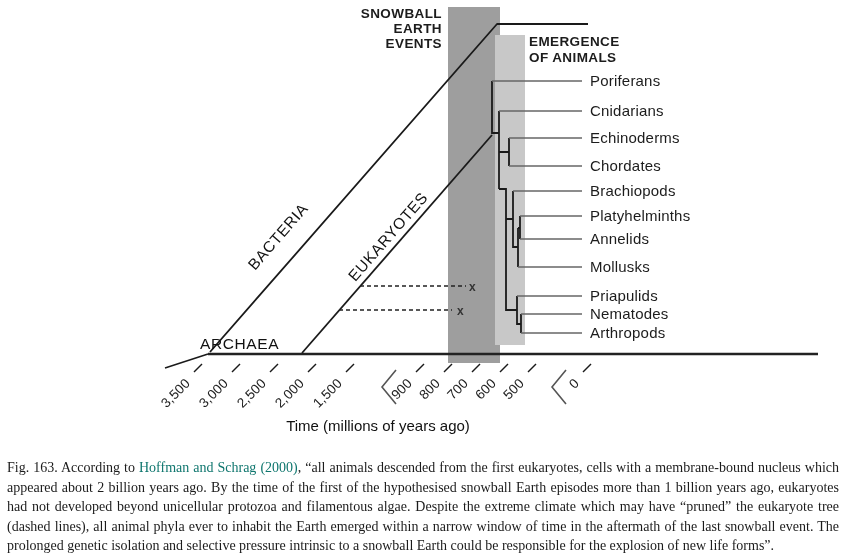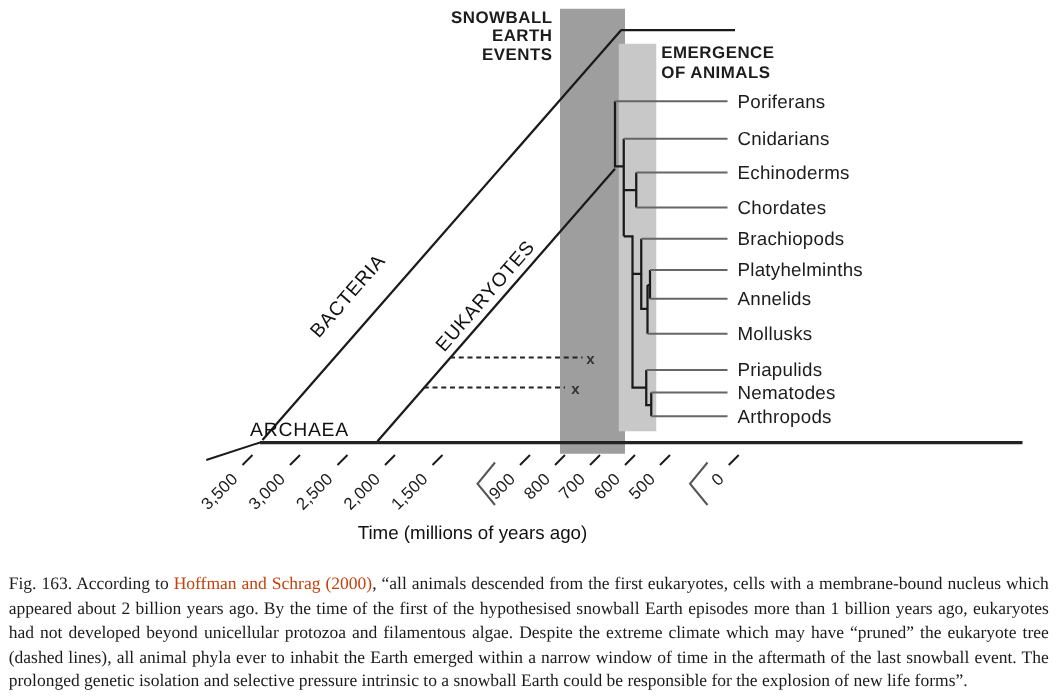--- a/index.html
+++ b/index.html
@@ -12,21 +12,21 @@
   .taxon-label{font-size:15px;letter-spacing:.2px;}
   .tick-label{font-size:13.5px;letter-spacing:.2px;}
   .axis-title{font-size:15px;fill:#111;}
   .prune-x{font-size:12px;font-weight:bold;fill:#333;}
   .caption{
     padding:6px 6px 0 7px;
     font-family:"Liberation Serif",serif;
     font-size:14px;line-height:19.6px;color:#1b1b1b;
     text-align:justify;
   }
-  .caption .cite{color:#c2410c;}
+  .caption .cite{color:#0f766e;}
 </style>
 </head>
 <body>
 
 <div class="fig-wrap">
 <svg width="845" height="452" viewBox="0 0 845 452">
 
   <rect x="448" y="7" width="52" height="356" fill="#9e9e9e"></rect>
   <rect x="495" y="35" width="30" height="310" fill="#c8c8c8"></rect>
 

